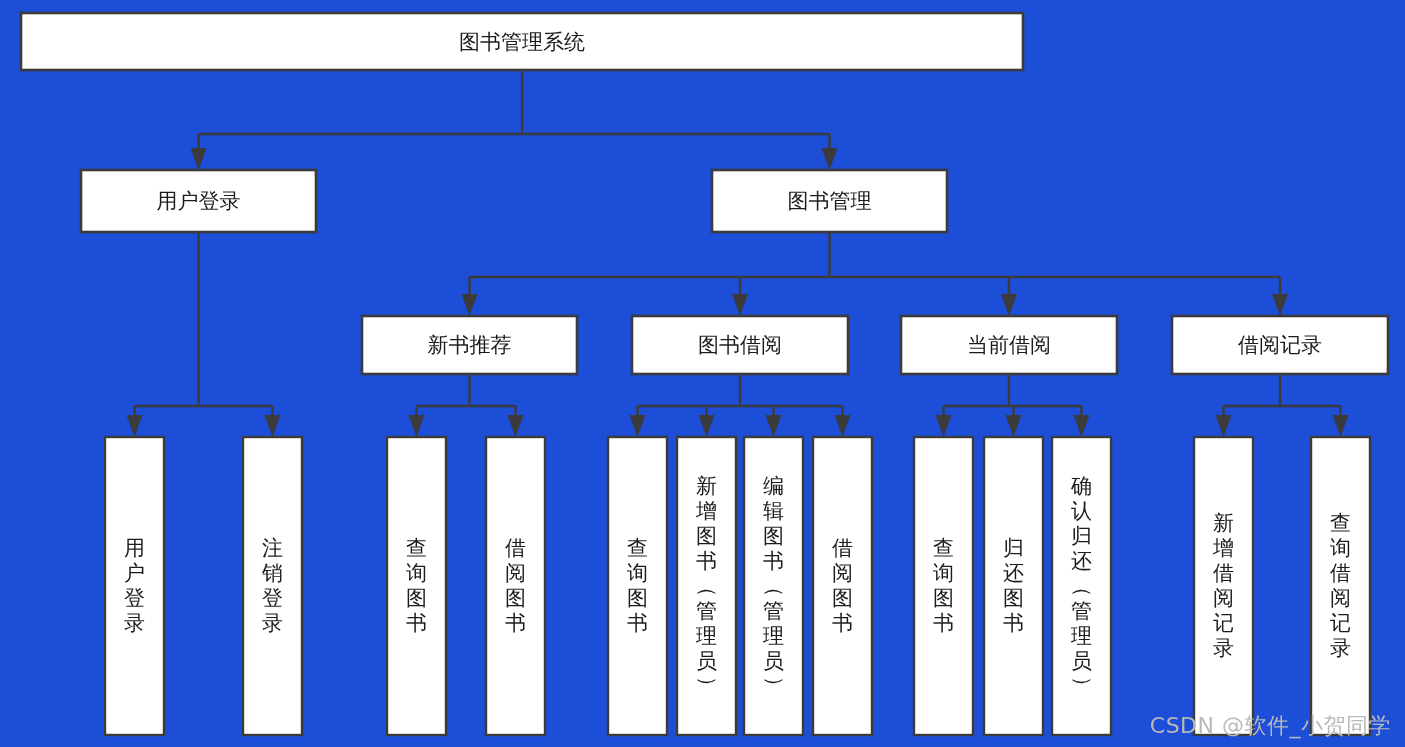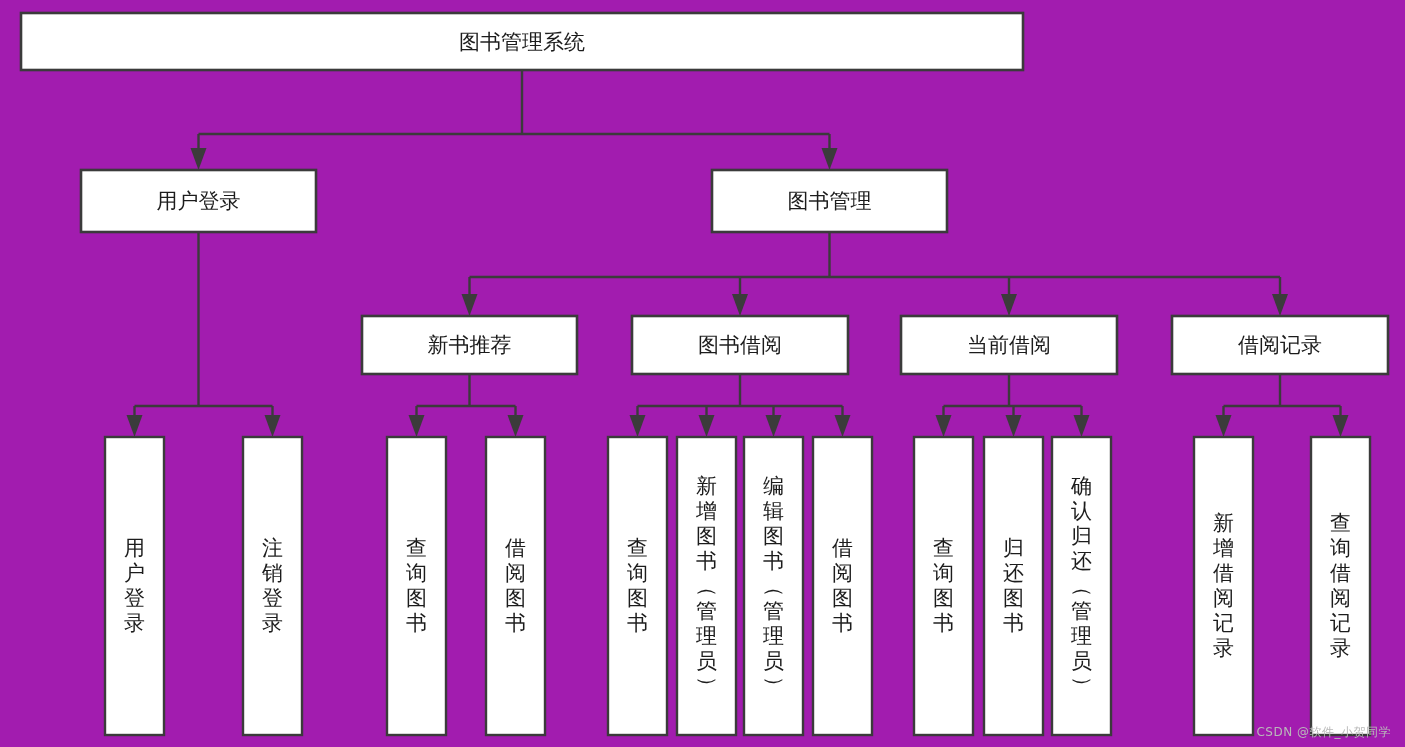--- a/index.html
+++ b/index.html
@@ -7,21 +7,21 @@
     padding: 0;
     background: #ffffff;
   }
   body {
     font-family: "DejaVu Sans", "Liberation Sans", sans-serif;
   }
   #stage {
     position: relative;
     width: 1405px;
     height: 747px;
-    background: #a21caf;
+    background: #1d4ed8;
     overflow: hidden;
   }
   svg.diagram {
     position: absolute;
     left: 0;
     top: 0;
     width: 1405px;
     height: 747px;
   }
   .node-box {
@@ -53,21 +53,21 @@
     font-family: "DejaVu Sans", "Liberation Sans", sans-serif;
     font-size: 21px;
     fill: #1c1c1c;
     text-anchor: middle;
   }
   .watermark {
     position: absolute;
     right: 14px;
     bottom: 6px;
     font-family: "DejaVu Sans", "Liberation Sans", sans-serif;
-    font-size: 12px;
+    font-size: 22px;
     color: #b9b9b9;
     letter-spacing: 0.5px;
     white-space: nowrap;
     user-select: none;
   }
 </style>
 </head>
 <body>
 
 <div id="stage">

